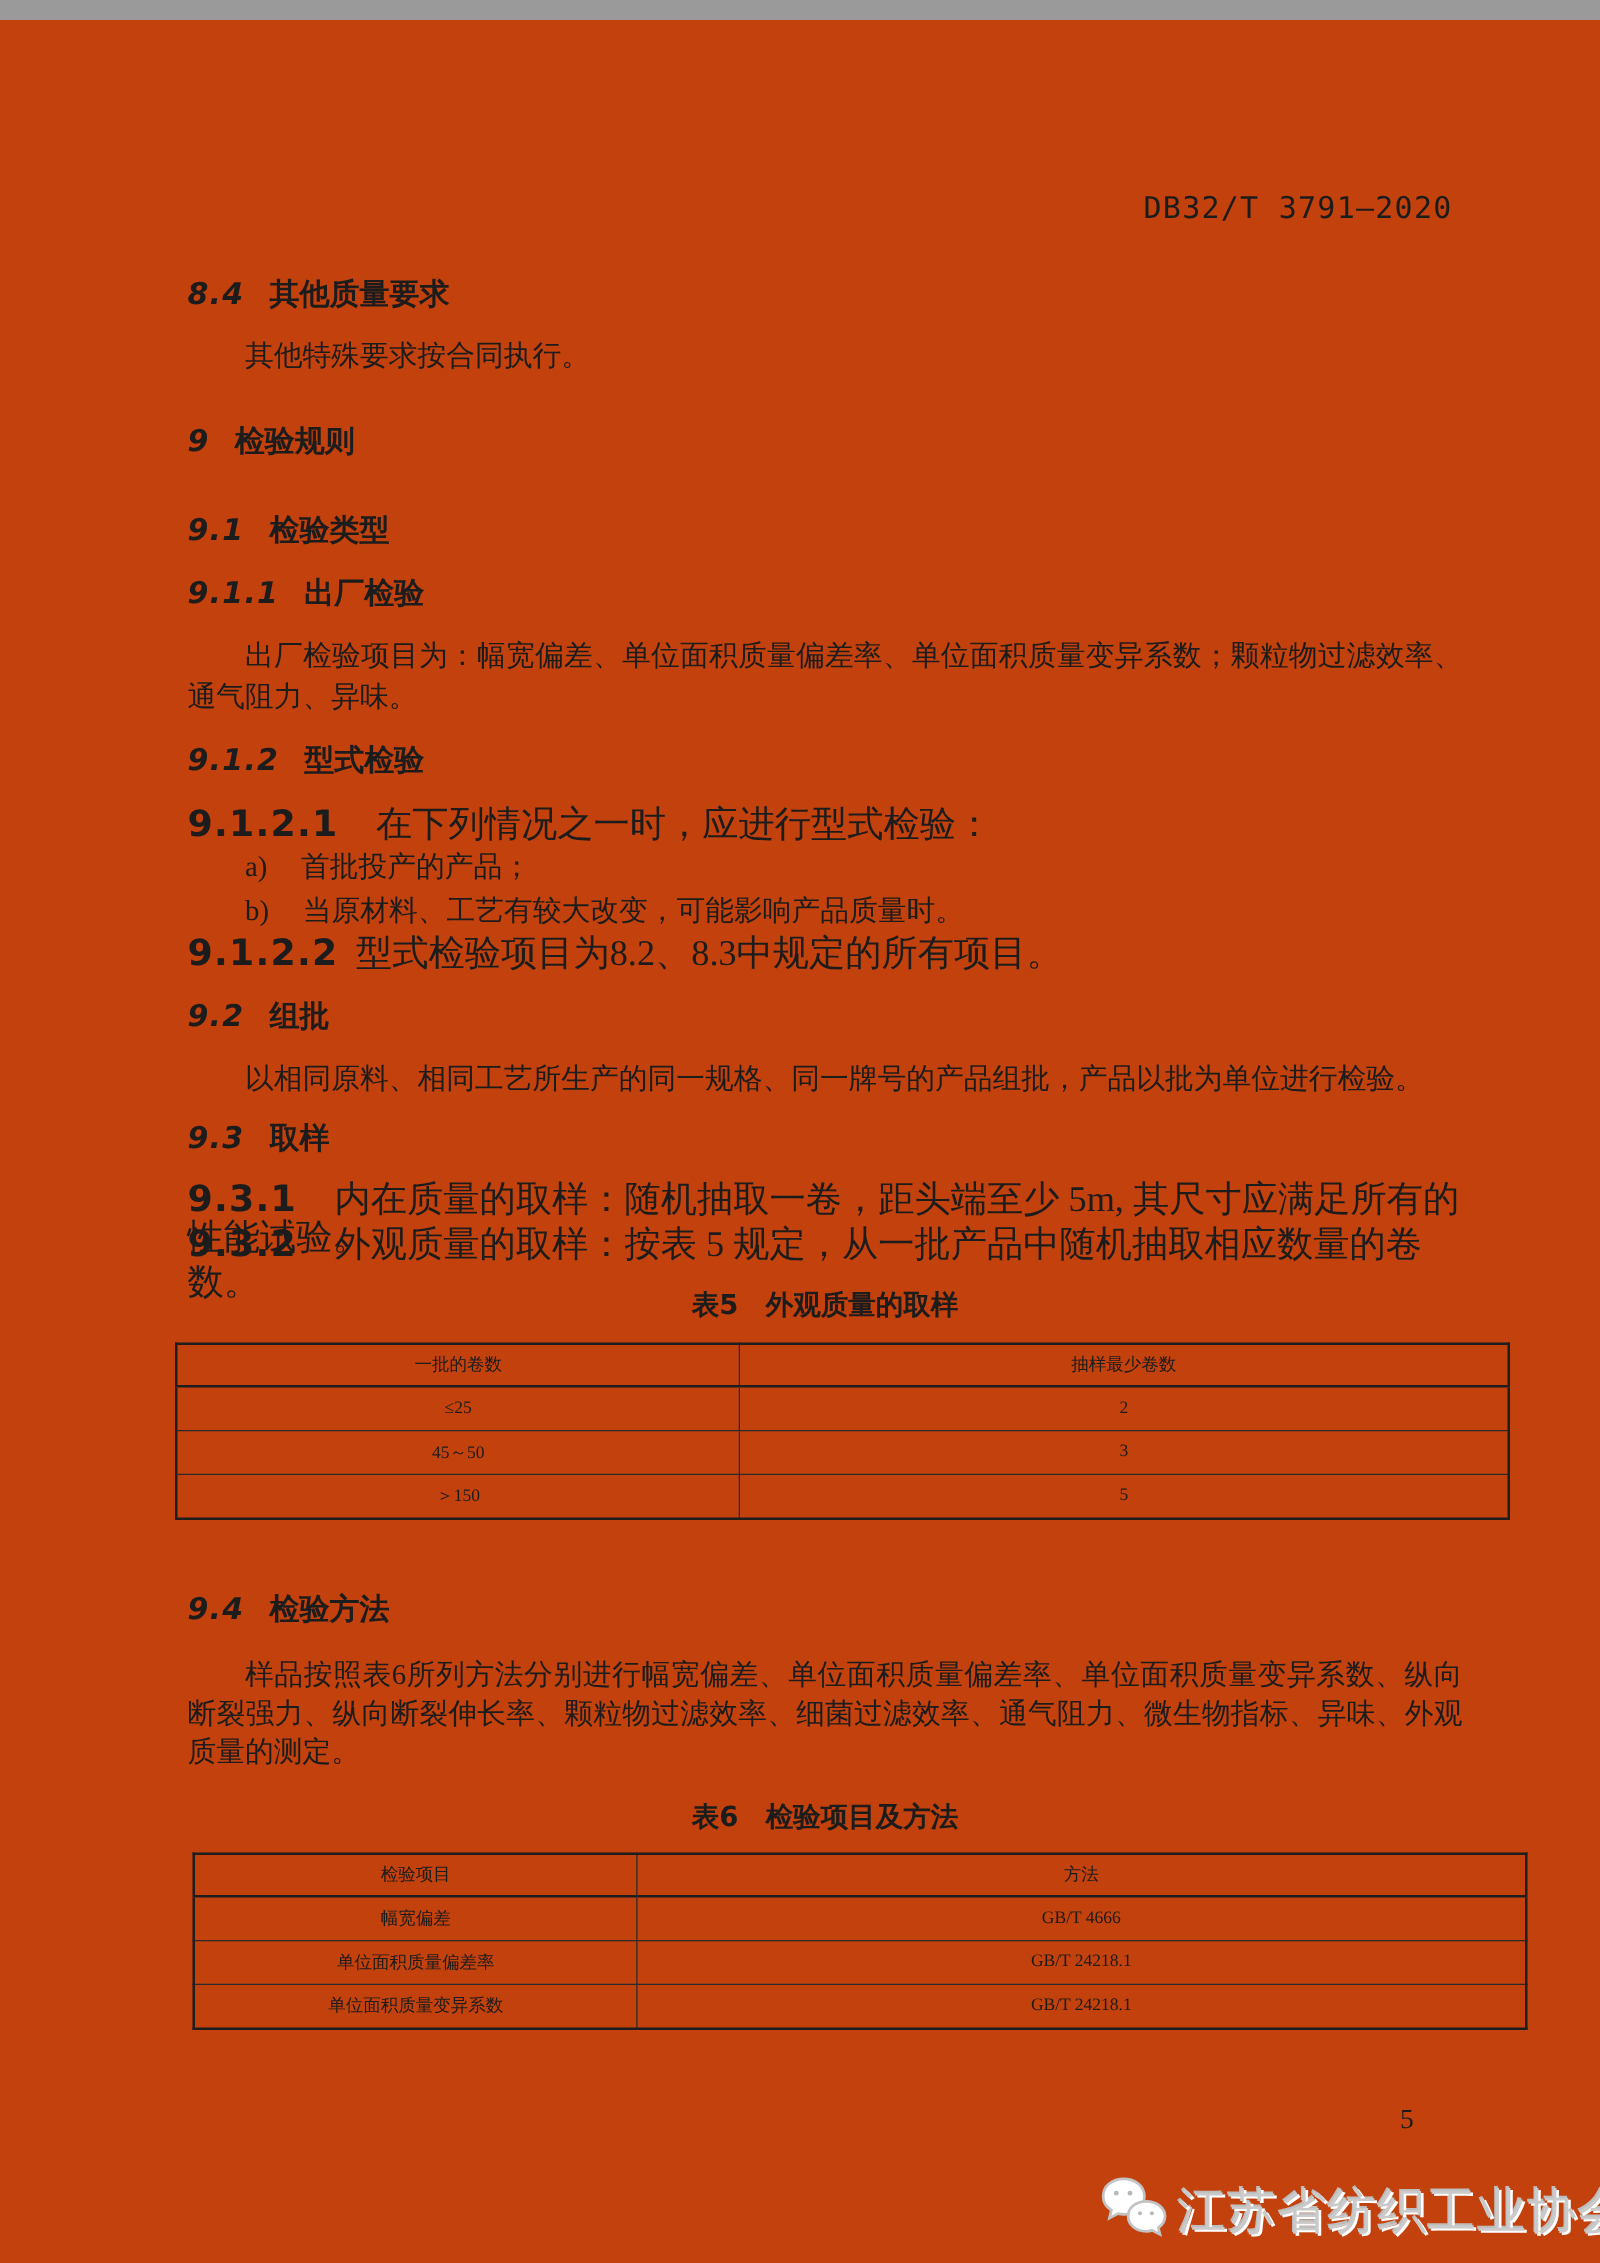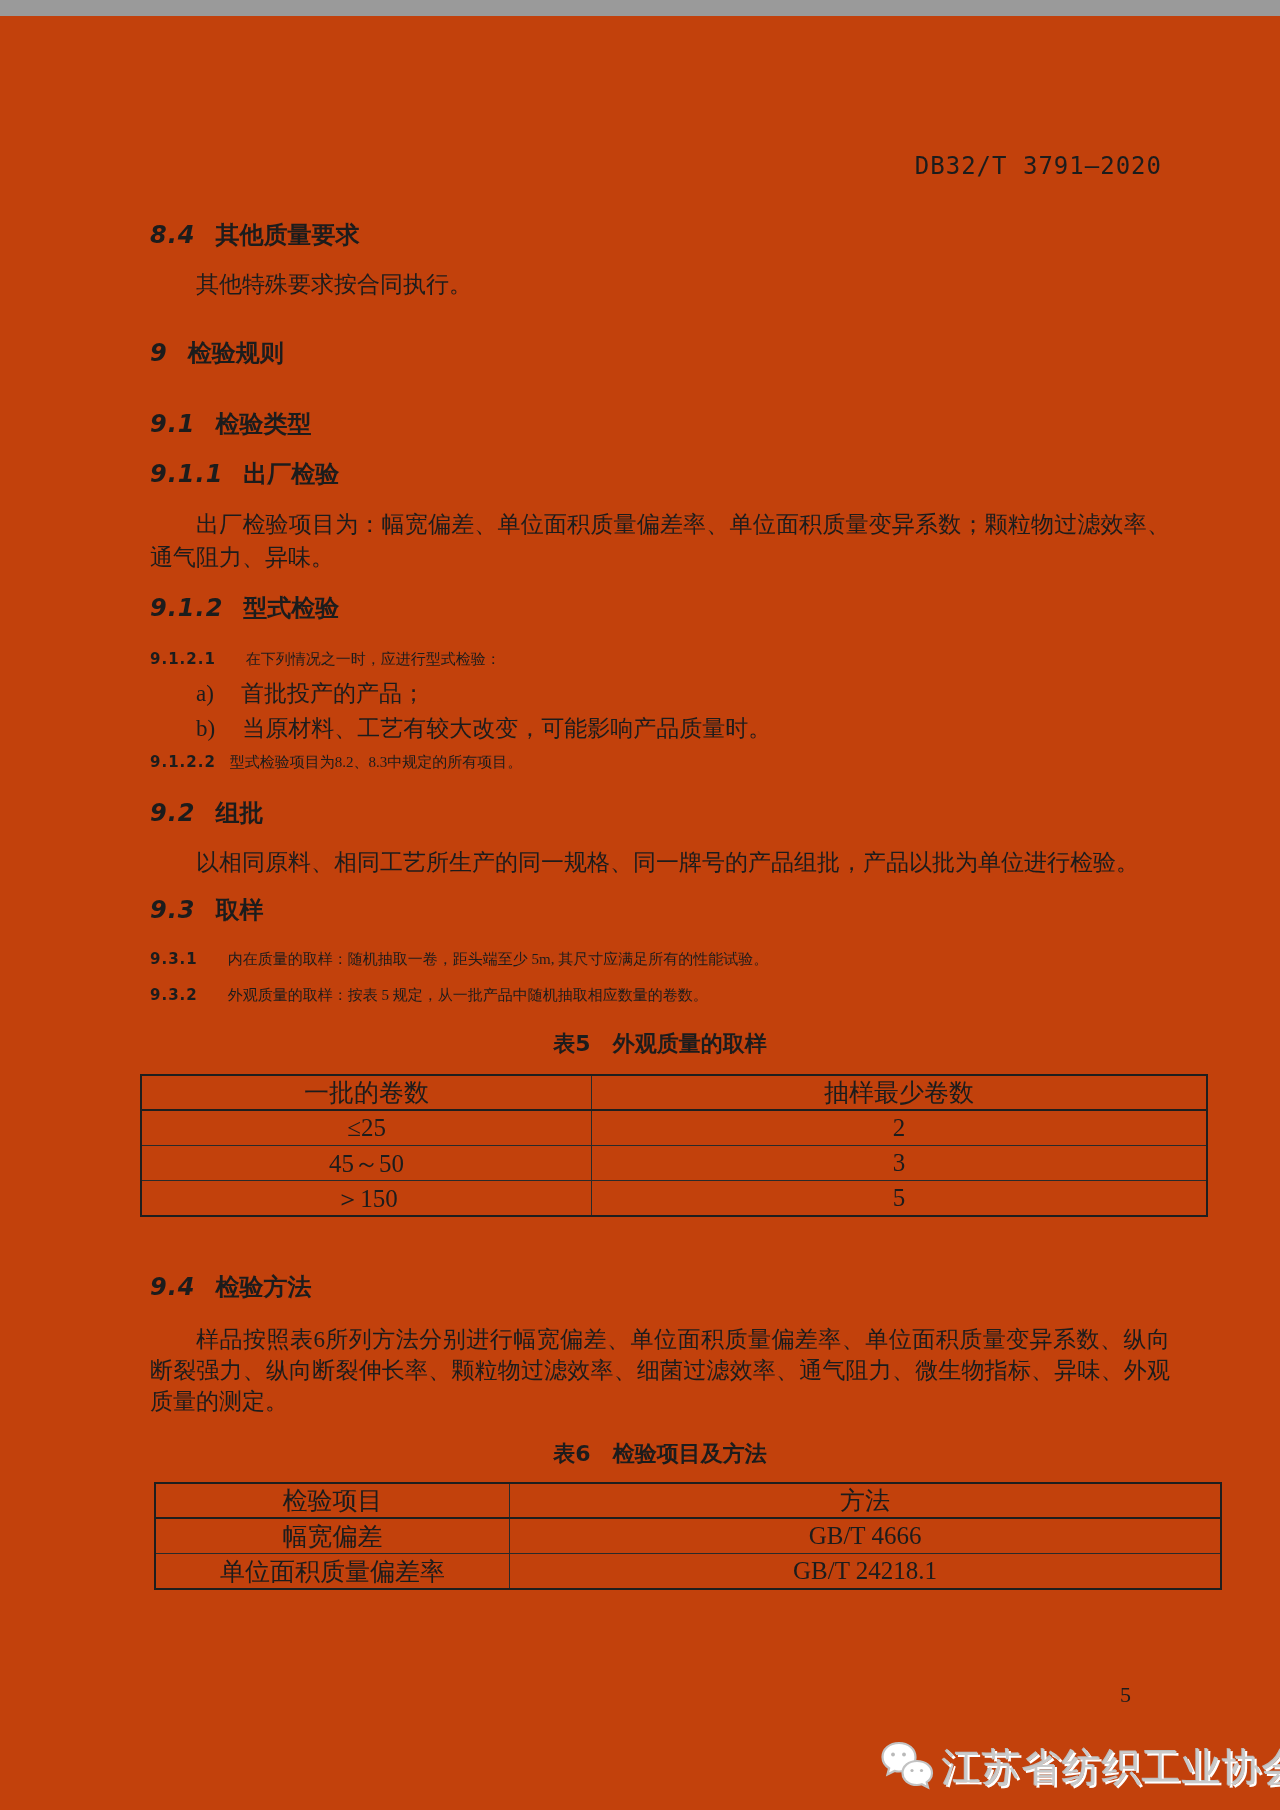--- a/index.html
+++ b/index.html
@@ -30,21 +30,21 @@
   
   .p{
     left:150px;right:110px;
     font-size:23px;line-height:33px;
     text-align:justify;text-indent:2em;
   }
   .p94{line-height:31px;}
   
   .clause{
     left:150px;right:110px;
-    font-size:15px;line-height:30px;
+    font-size:29px;line-height:30px;
   }
   .cnum{
     font-family:"DejaVu Sans","Liberation Sans",sans-serif;
     font-weight:bold;letter-spacing:1px;margin-right:30px;
   }
   .list-item{
     left:196px;right:110px;
     font-size:23px;line-height:30px;
   }
   .li-label{margin-right:27px;}
@@ -52,21 +52,21 @@
   .caption{
     left:150px;right:110px;text-align:center;
     font-family:"DejaVu Sans","Liberation Sans",sans-serif;
     font-weight:bold;font-size:22px;
   }
   .caption .cap-num{margin-right:22px;}
   
   table.std{
     border-collapse:collapse;
     width:1068px;table-layout:fixed;
-    font-size:25px;
+    font-size:14px;
   }
   .t5{left:140px;top:1058px;}
   .t6{left:154px;top:1466px;}
   table.std th,table.std td{
     border:1px solid #2a2a2a;
     text-align:center;vertical-align:middle;
     font-weight:normal;height:34px;padding:0 6px;
   }
   table.std{border:2px solid #1e1e1e;}
   table.std thead th{border-bottom:2px solid #1e1e1e;height:32px;}
@@ -191,20 +191,24 @@
         <th>方法</th>
       </tr>
     </thead>
     <tbody>
       <tr>
         <td>幅宽偏差</td>
         <td>GB/T 4666</td>
       </tr>
       <tr>
         <td>单位面积质量偏差率</td>
+        <td>GB/T 24218.1</td>
+      </tr>
+      <tr>
+        <td>单位面积质量变异系数</td>
         <td>GB/T 24218.1</td>
       </tr>
     </tbody>
   </table>
 
   <div class="abs page-num">5</div>
 
   <div class="abs watermark">
     <span class="wm-icon">
       <svg width="56" height="56" viewBox="0 0 56 56" xmlns="http://www.w3.org/2000/svg">

